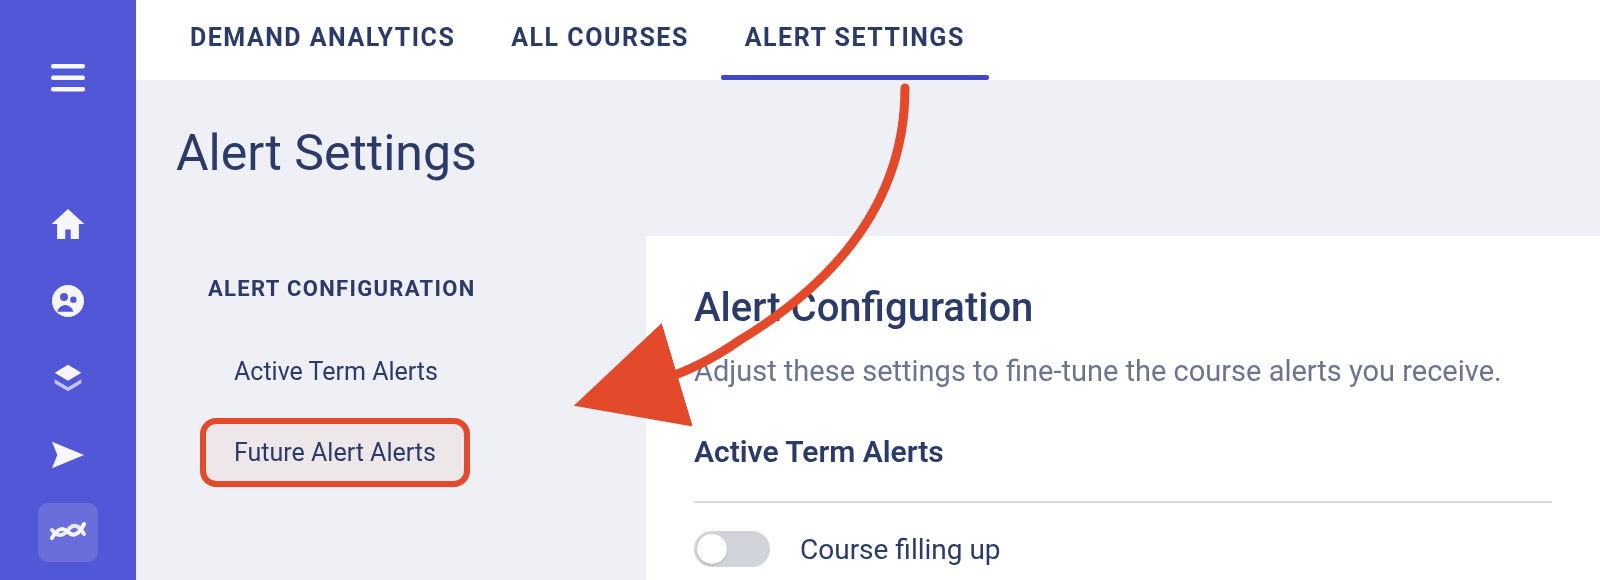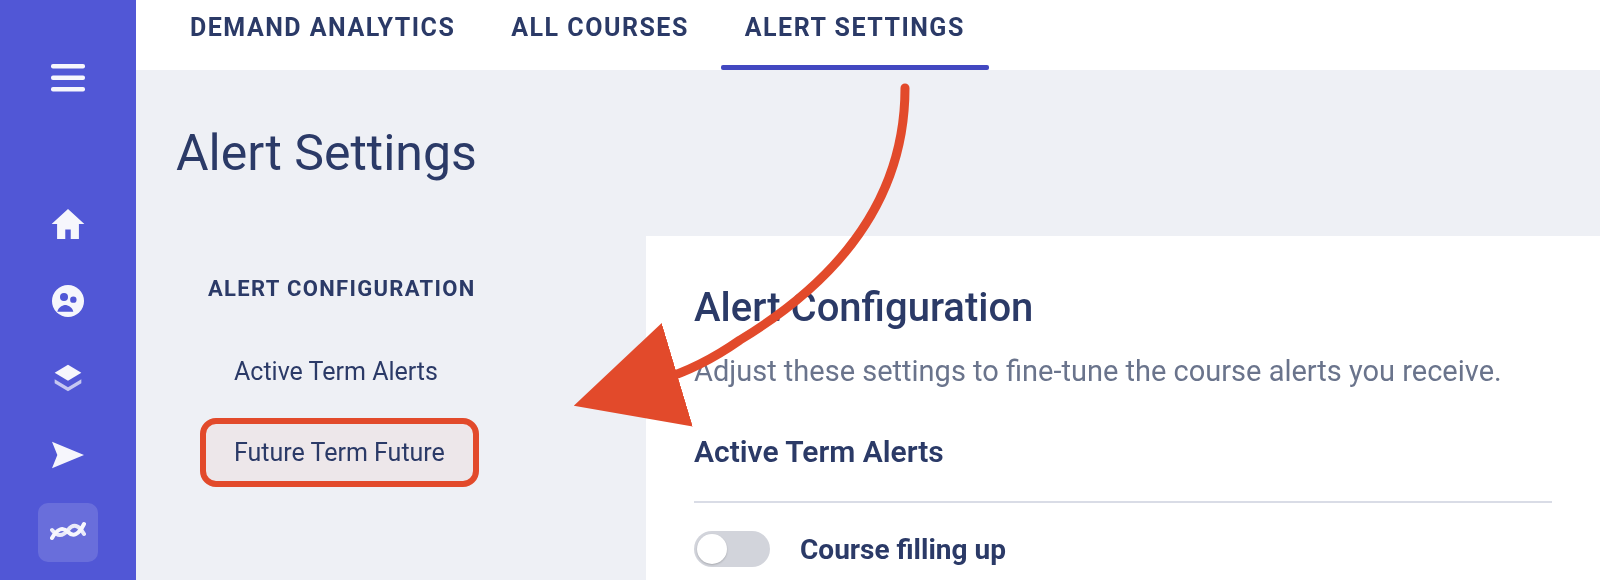--- a/index.html
+++ b/index.html
@@ -32,21 +32,21 @@
     border-radius:10px;
     margin-bottom:18px;
   }
   .sidebar .icon-btn.active{
     background:rgba(255,255,255,0.14);
   }
   .sidebar svg{fill:#ffffff;opacity:0.95;}
 
   
   .topbar{
-    position:absolute;left:136px;top:0;right:0;height:70px;
+    position:absolute;left:136px;top:0;right:0;height:80px;
     background:#ffffff;
     display:flex;align-items:flex-end;
     padding-left:26px;
     box-sizing:border-box;
   }
   .tab{
     font-size:25px;font-weight:700;letter-spacing:0.06em;
     color:var(--blue-900);
     padding:0 24px 28px 24px;margin:0 4px;
     position:relative;cursor:pointer;
@@ -122,21 +122,21 @@
     background:#d2d4db;border-radius:18px;
     flex-shrink:0;
     cursor:pointer;
   }
   .toggle .knob{
     position:absolute;left:3px;top:3px;width:30px;height:30px;
     background:#fff;border-radius:50%;
     box-shadow:0 1px 2px rgba(0,0,0,0.2);
   }
   .setting-label{
-    font-size:28px;font-weight:700;color:var(--blue-900);
+    font-size:28px;font-weight:400;color:var(--blue-900);
     padding-top:2px;
   }
 
   
   .arrow-overlay{
     position:absolute;left:0;top:0;pointer-events:none;
   }
 </style>
 </head>
 <body>
@@ -190,21 +190,21 @@
 
 <div class="page">
   <div class="page-title">Alert Settings</div>
 
   <div class="subnav">
     <div class="subnav-heading">ALERT CONFIGURATION</div>
     <div>
       <span class="subnav-item">Active Term Alerts</span>
     </div>
     <div>
-      <span class="subnav-item highlight">Future Term Future</span>
+      <span class="subnav-item highlight">Future Alert Alerts</span>
     </div>
   </div>
 
   <div class="card">
     <h2>Alert Configuration</h2>
     <div class="subtitle">Adjust these settings to fine-tune the course alerts you receive.</div>
     <h3>Active Term Alerts</h3>
     <hr>
     <div class="setting-row">
       <div class="toggle">

